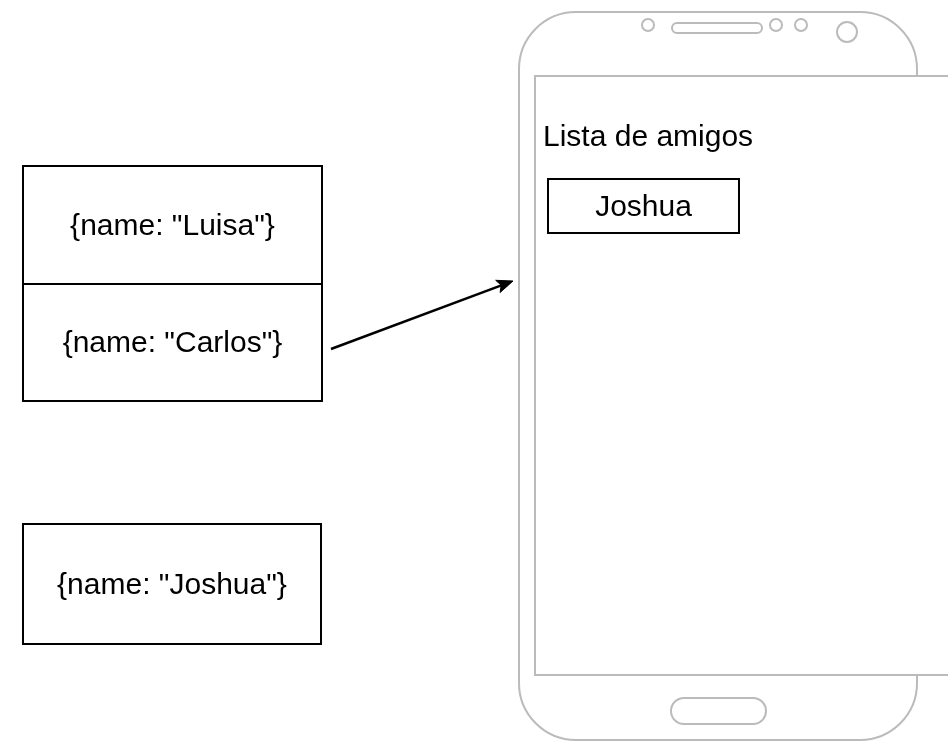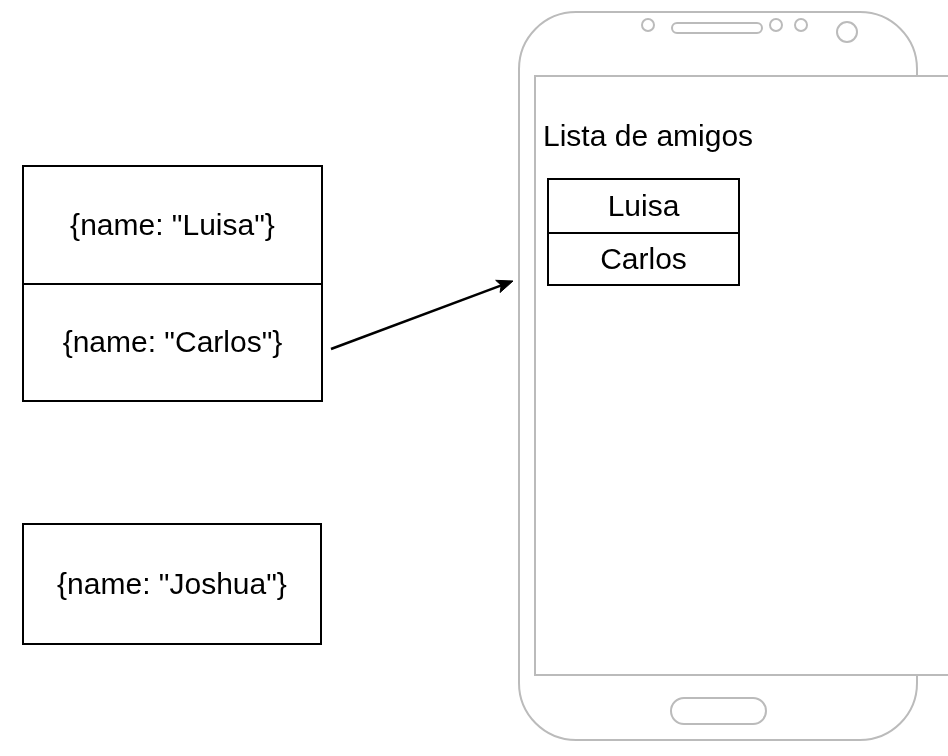--- a/index.html
+++ b/index.html
@@ -147,21 +147,20 @@
     <div class="sensor s1"></div>
     <div class="speaker"></div>
     <div class="sensor s2"></div>
     <div class="sensor s3"></div>
     <div class="camera"></div>
 
     <div class="screen">
       <div class="screen-title">Lista de amigos</div>
 
       <div class="friends-table">
-        <div class="friend-row">Luisa</div>
-        <div class="friend-row">Carlos</div>
+        <div class="friend-row">Joshua</div>
       </div>
     </div>
 
     <div class="home-btn"></div>
   </div>
 
 </div>
 
 </body></html>

